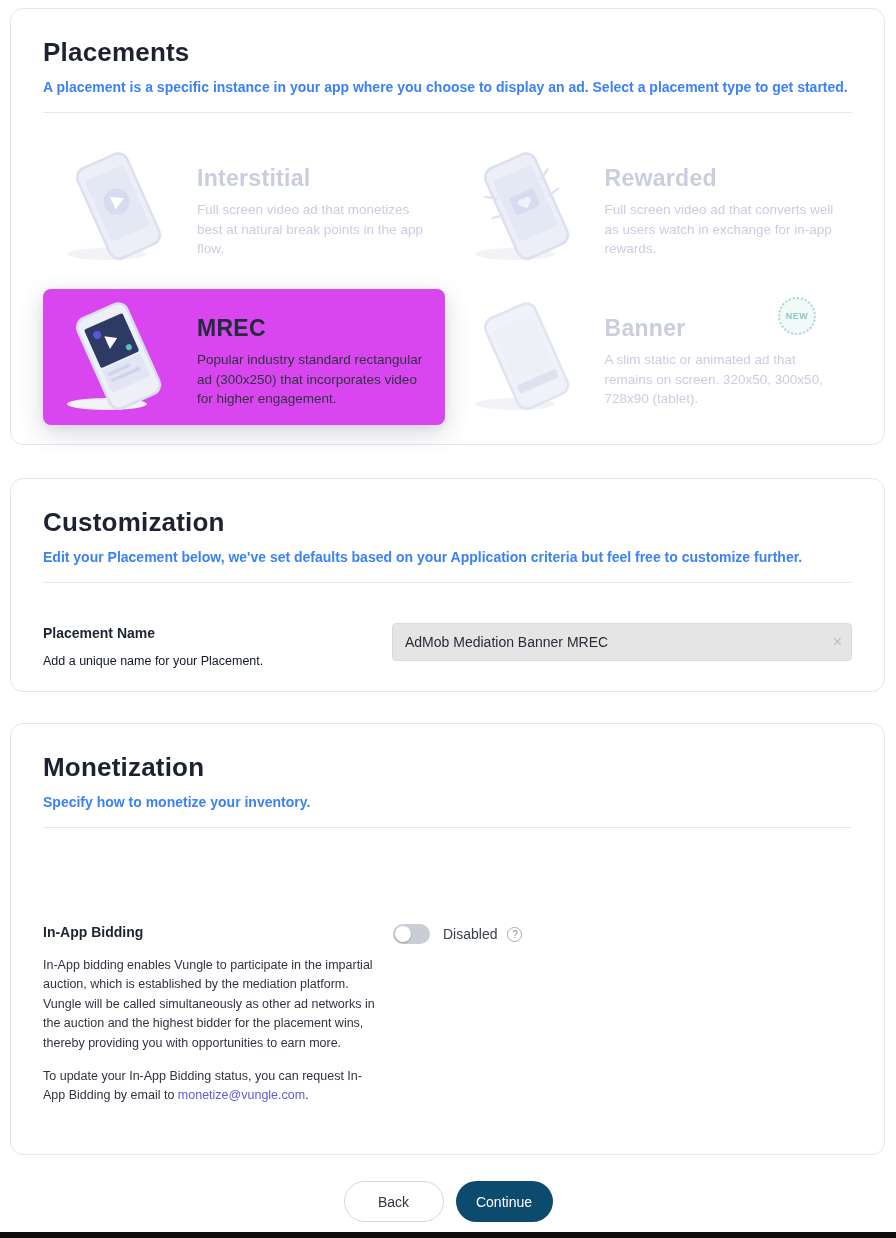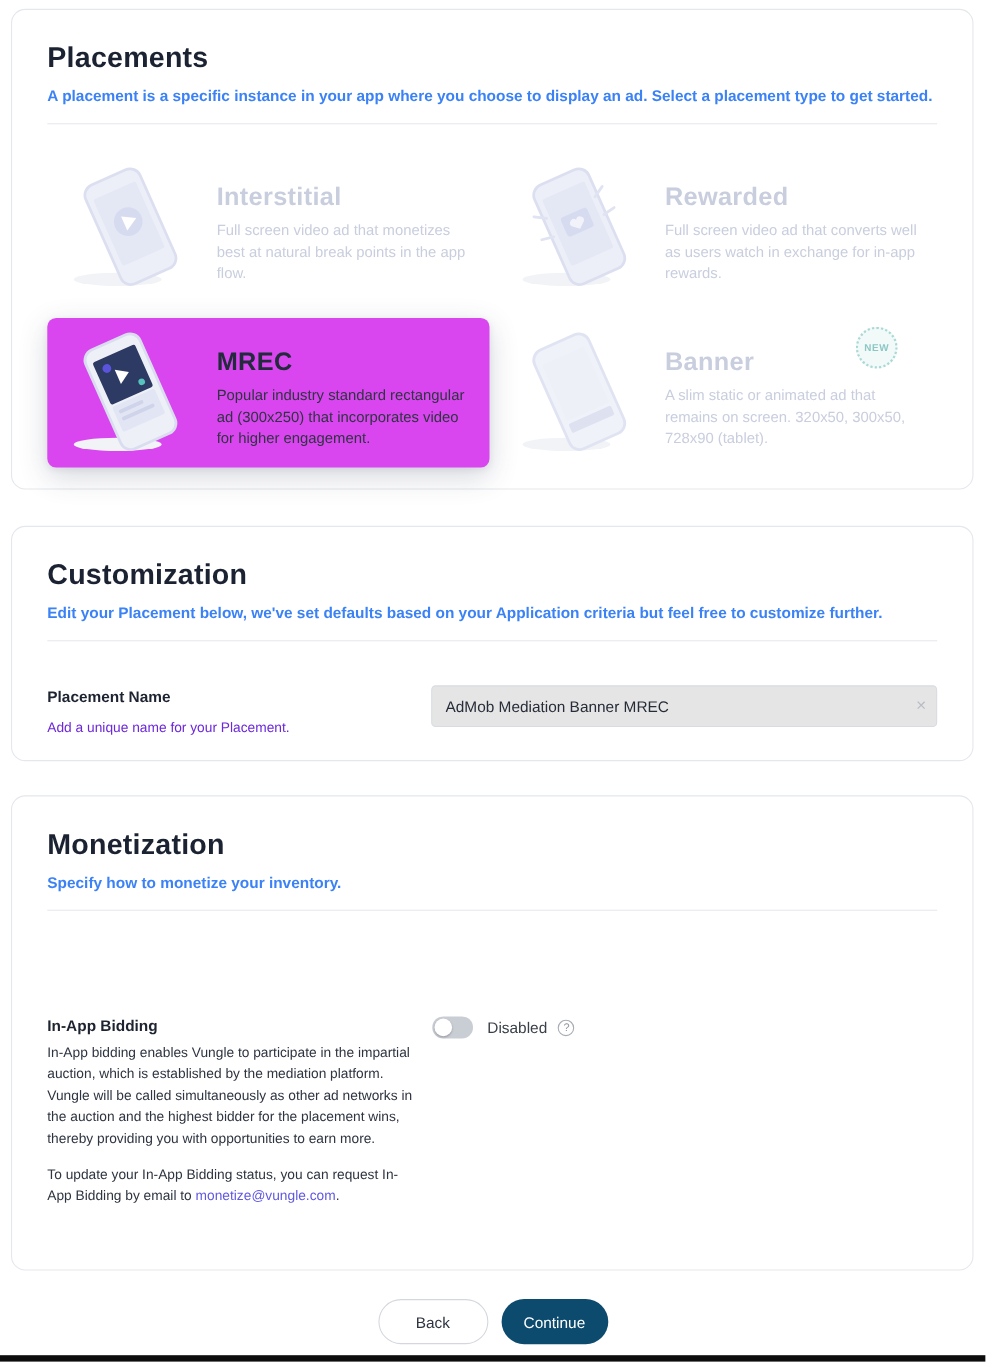--- a/index.html
+++ b/index.html
@@ -104,21 +104,21 @@
     margin-top: 40px;
   }
   .left-col { flex: 1; padding-top: 2px; }
   .field-label {
     font-size: 14px;
     font-weight: 700;
     color: #1d2330;
   }
   .field-helper {
     font-size: 12.5px;
-    color: #6d28d9;
+    color: #0f172a;
     margin-top: 13px;
   }
   .input-wrap {
     position: relative;
     width: 460px;
     flex: 0 0 460px;
   }
   .text-input {
     width: 100%;
     height: 38px;
@@ -148,21 +148,21 @@
     align-items: flex-start;
     margin-top: 96px;
   }
   .bid-left { flex: 0 0 350px; width: 350px; }
   .bid-desc, .bid-note {
     font-size: 12.5px;
     color: #2e3440;
     line-height: 1.55;
     max-width: 340px;
   }
-  .bid-desc { margin-top: 8px; }
+  .bid-desc { margin-top: 16px; }
   .bid-note { margin-top: 14px; }
   .email-link { color: #6059e0; text-decoration: none; cursor: pointer; }
 
   .bid-right {
     display: flex;
     align-items: center;
     padding-top: 0;
   }
   .toggle {
     width: 37px;

